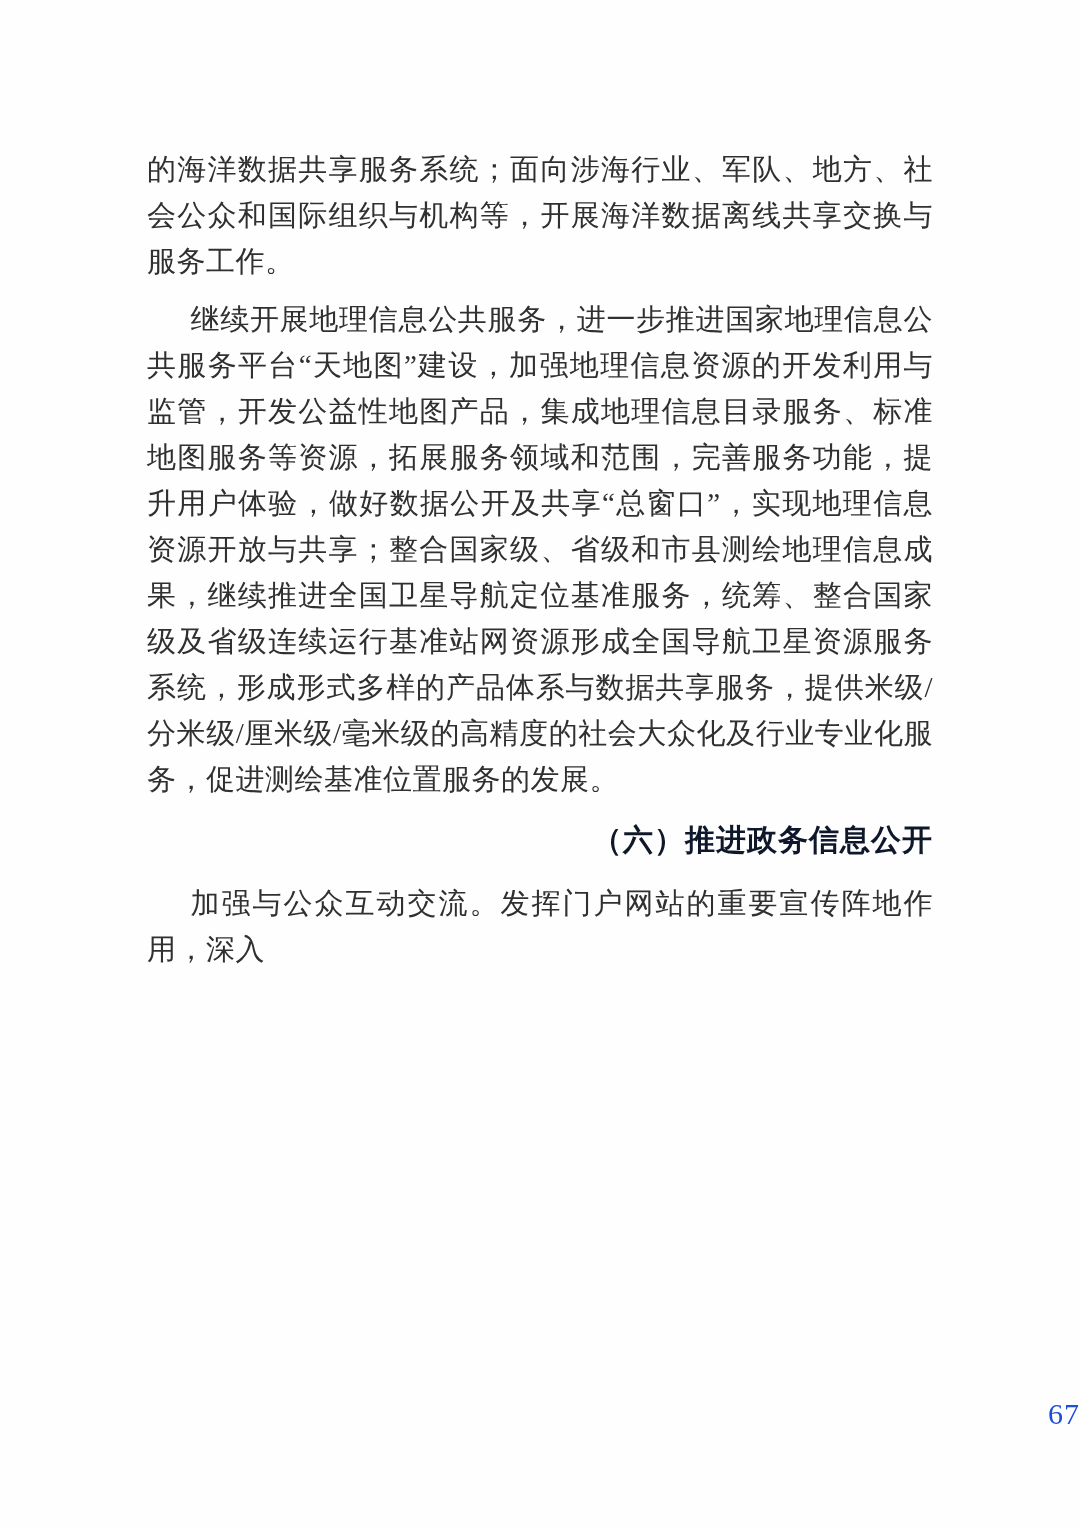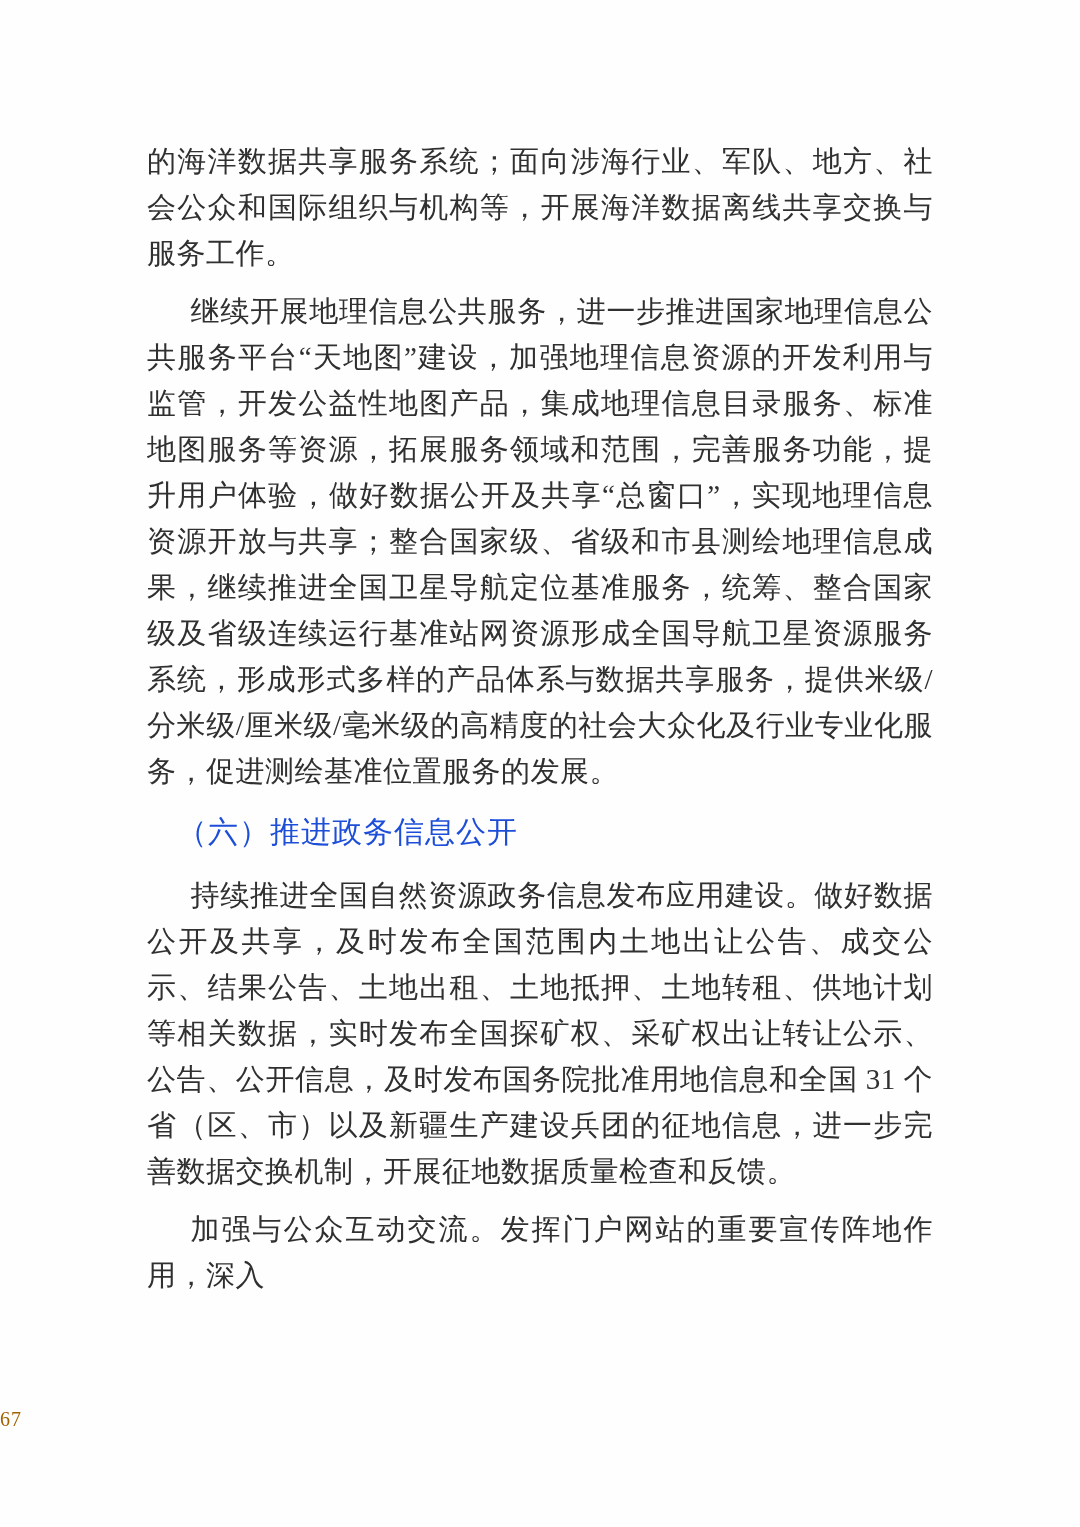--- a/index.html
+++ b/index.html
@@ -21,55 +21,55 @@
     top: 138px;
     left: 147px;
     width: 786px;
   }
   .para {
     font-size: 29px;
     line-height: 46px;
     letter-spacing: 0.5px;
     text-align: justify;
     text-justify: inter-character;
-    margin: 0 0 12px 0;
+    margin: 8px 0 12px 0;
     text-indent: 1.5em;
   }
   .para.no-indent {
     text-indent: 0;
   }
   .para.last {
     margin-bottom: 0;
   }
   .section-heading {
     font-family: "Liberation Sans", "DejaVu Sans", sans-serif;
-    font-weight: normal;
+    font-weight: bold;
     font-size: 30px;
     line-height: 48px;
-    color: #1d4ed8;
+    color: #0f172a;
     margin: 14px 0 16px 0;
     text-indent: 1em;
     letter-spacing: 1px;
+    text-align: right;
   }
   .page-number {
     position: absolute;
     bottom: 96px;
     left: 0;
     width: 100%;
-    text-align: left;
-    font-size: 20px;
-    color: #a16207;
+    text-align: right;
+    font-size: 30px;
+    color: #1d4ed8;
     letter-spacing: 1px;
   }
 </style>
 </head>
 <body>
 
 <div class="page">
   <div class="content">
     <p class="para no-indent">的海洋数据共享服务系统；面向涉海行业、军队、地方、社会公众和国际组织与机构等，开展海洋数据离线共享交换与服务工作。</p>
     <p class="para">继续开展地理信息公共服务，进一步推进国家地理信息公共服务平台“天地图”建设，加强地理信息资源的开发利用与监管，开发公益性地图产品，集成地理信息目录服务、标准地图服务等资源，拓展服务领域和范围，完善服务功能，提升用户体验，做好数据公开及共享“总窗口”，实现地理信息资源开放与共享；整合国家级、省级和市县测绘地理信息成果，继续推进全国卫星导航定位基准服务，统筹、整合国家级及省级连续运行基准站网资源形成全国导航卫星资源服务系统，形成形式多样的产品体系与数据共享服务，提供米级/分米级/厘米级/毫米级的高精度的社会大众化及行业专业化服务，促进测绘基准位置服务的发展。</p>
     <h2 class="section-heading">（六）推进政务信息公开</h2>
-    <p class="para">持续推进全国自然资源政务信息发布应用建设。做好数据公开及共享，及时发布全国范围内土地出让公告、成交公示、结果公告、土地出租、土地抵押、土地转租、供地计划等相关数据，实时发布全国探矿权、采矿权出让转让公示、公告、公开信息，及时发布国务院批准用地信息和全国 31 个省（区、市）以及新疆生产建设兵团的征地信息，进一步完善数据交换机制，开展征地数据质量检查和反馈。</p>
     <p class="para last">加强与公众互动交流。发挥门户网站的重要宣传阵地作用，深入</p>
   </div>
   <div class="page-number">67</div>
 </div>
 
 </body></html>

